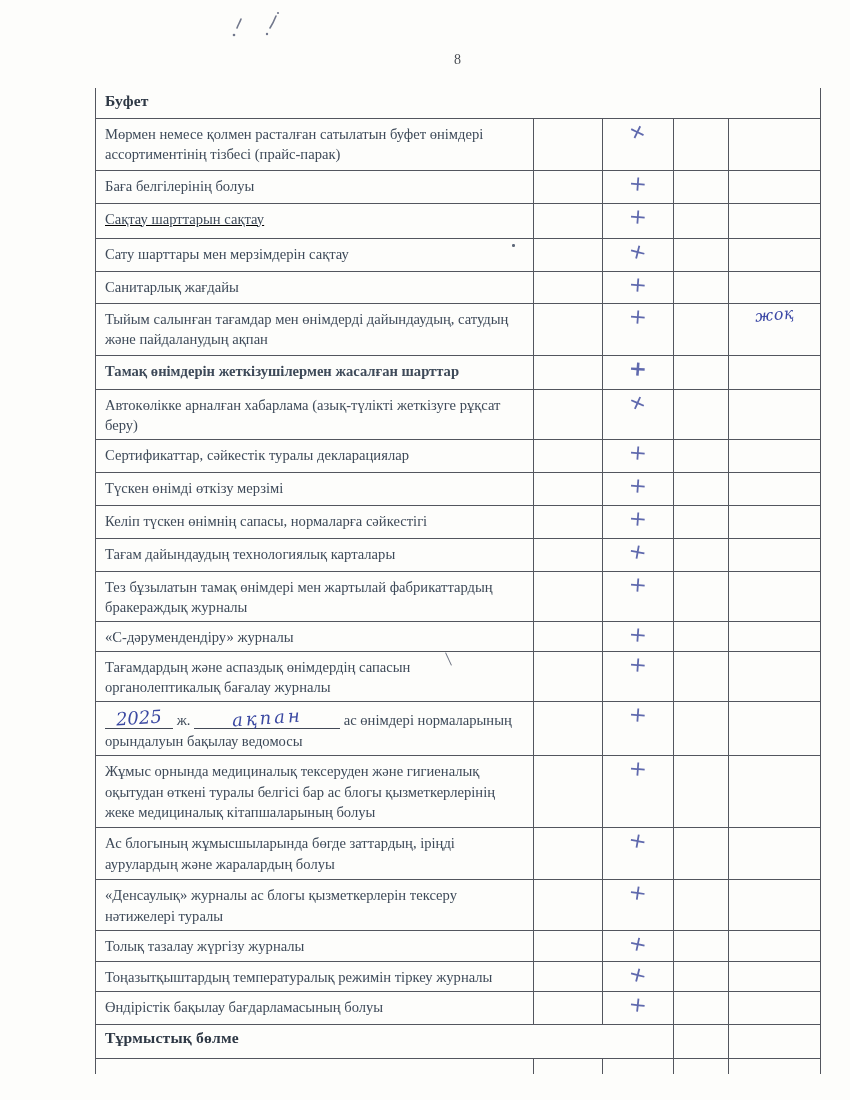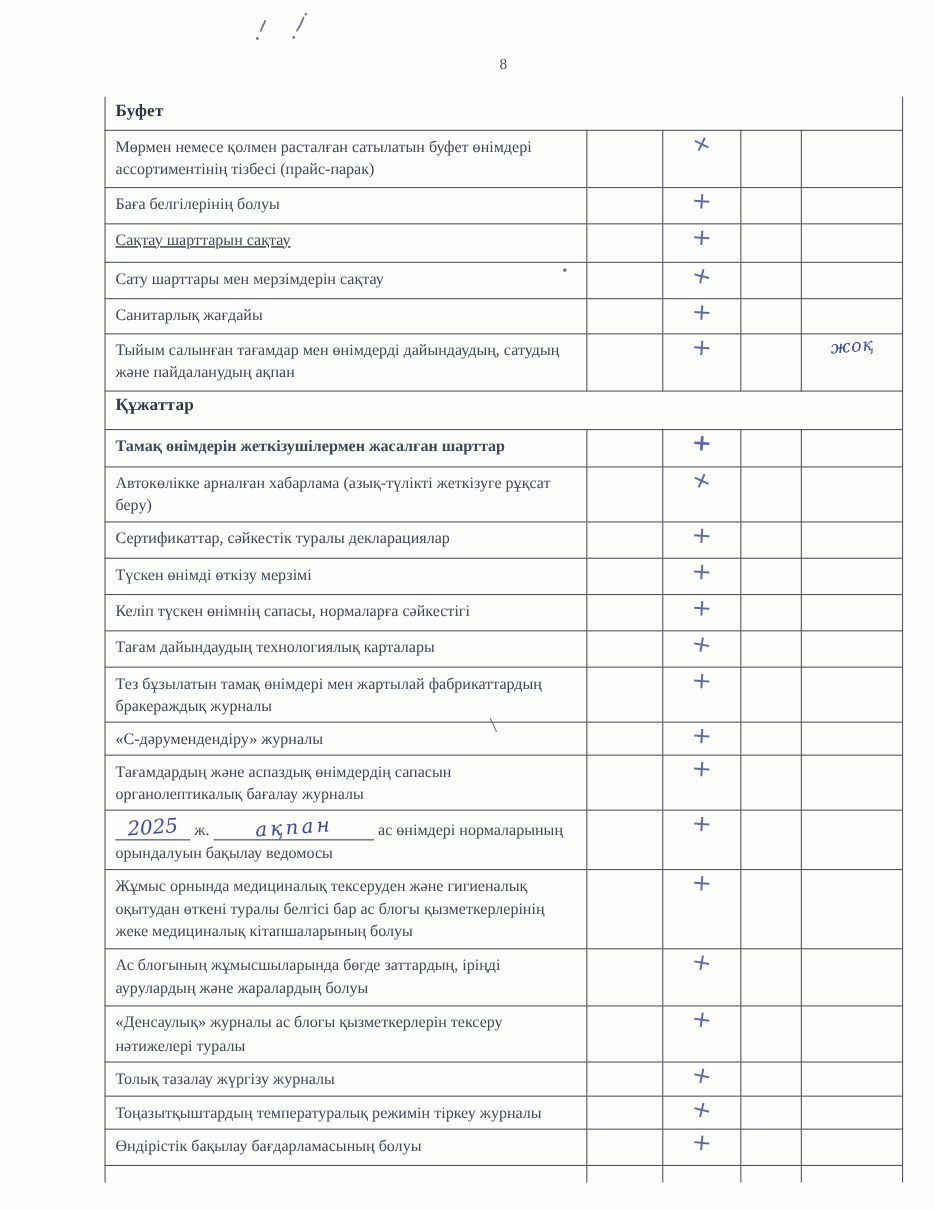--- a/index.html
+++ b/index.html
@@ -131,23 +131,20 @@
           <td class="c4"></td>
           <td class="c5 note"></td>
         </tr>
         <tr style="height: 52px;">
           <td class="c1">Тыйым салынған тағамдар мен өнімдерді дайындаудың, сатудың және пайдаланудың ақпан</td>
           <td class="c2"></td>
           <td class="mark"><span class="plus" style="transform: rotate(4deg) scale(1.15, 1.1);">+</span></td>
           <td class="c4"></td>
           <td class="c5 note"><span class="note-hw">жоқ</span></td>
         </tr>
-        <tr style="height: 35px;">
-          <td class="section" colspan="5">Құжаттар</td>
-        </tr>
         <tr style="height: 34px; font-weight: bold;">
           <td class="c1">Тамақ өнімдерін жеткізушілермен жасалған шарттар</td>
           <td class="c2"></td>
           <td class="mark"><span class="plus" style="transform: rotate(4deg) scale(1.15, 1.1);">+</span></td>
           <td class="c4"></td>
           <td class="c5 note"></td>
         </tr>
         <tr style="height: 50px;">
           <td class="c1">Автокөлікке арналған хабарлама (азық-түлікті жеткізуге рұқсат беру)</td>
           <td class="c2"></td>
@@ -246,20 +243,25 @@
           <td class="c4"></td>
           <td class="c5 note"></td>
         </tr>
         <tr style="height: 33px;">
           <td class="c1">Өндірістік бақылау бағдарламасының болуы</td>
           <td class="c2"></td>
           <td class="mark"><span class="plus" style="transform: rotate(6deg) scale(1.15, 1.1);">+</span></td>
           <td class="c4"></td>
           <td class="c5 note"></td>
         </tr>
+        <tr style="height: 34px;">
+          <td class="section" colspan="3">Тұрмыстық бөлме</td>
+          <td class="c4"></td>
+          <td class="c5"></td>
+        </tr>
         <tr class="stub" style="height: 16px;">
           <td class="c1"></td>
           <td class="c2"></td>
           <td class="mark"></td>
           <td class="c4"></td>
           <td class="c5"></td>
         </tr>
       </tbody>
   </table>
 

